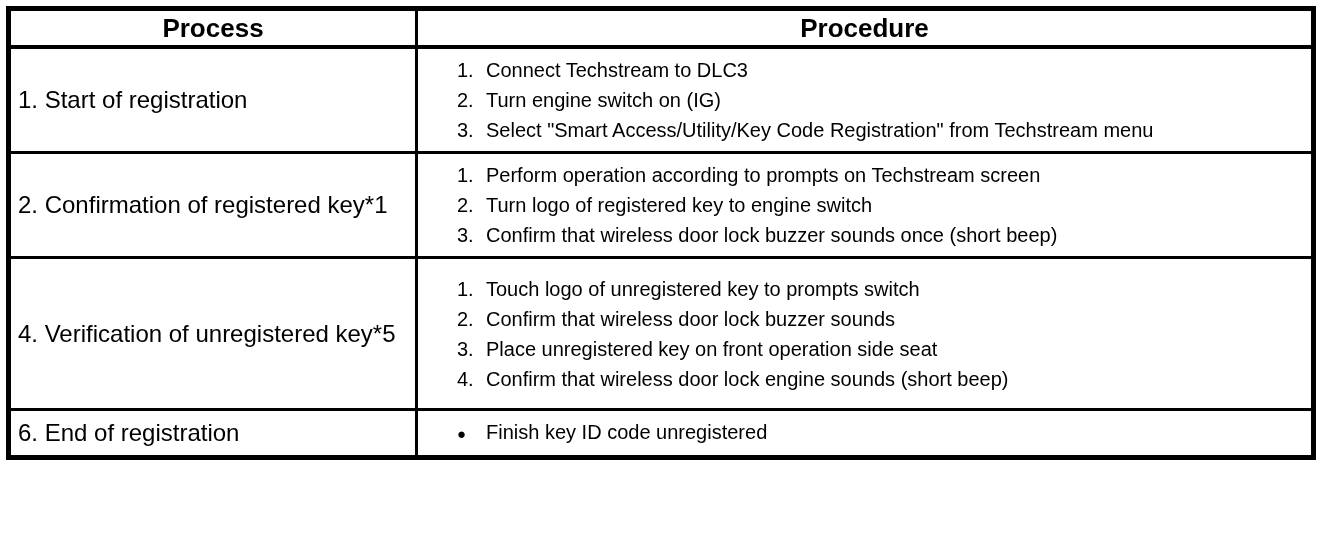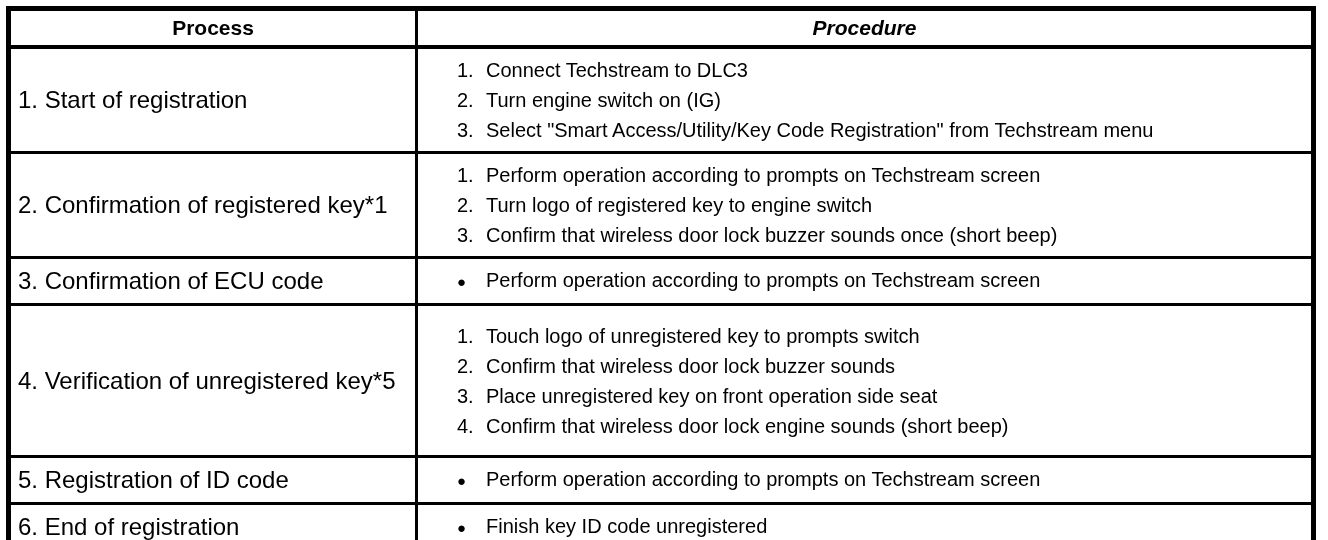--- a/index.html
+++ b/index.html
@@ -20,29 +20,29 @@
     background: #ffffff;
     border: 5px solid #000000;
   }
   .proc-table th,
   .proc-table td {
     border: 3px solid #000000;
     vertical-align: middle;
     background: #ffffff;
   }
   .proc-table thead th {
-    font-size: 21px;
+    font-size: 26px;
     font-weight: bold;
     text-align: center;
     height: 34px;
     border-bottom: 4px solid #000000;
     padding: 0;
   }
   th.col-process { width: 404px; }
-  th.col-procedure { width: auto; font-style: italic; }
+  th.col-procedure { width: auto; }
   td.process-cell {
     font-size: 24px;
     padding: 4px 4px 4px 7px;
     line-height: 24px;
   }
   td.procedure-cell {
     padding: 6px 4px 6px 39px;
   }
   .step-line {
     display: flex;
@@ -103,29 +103,20 @@
           <div class="step-line">
             <span class="step-marker">2.</span>
             <span>Turn logo of registered key to engine switch</span>
           </div>
           <div class="step-line">
             <span class="step-marker">3.</span>
             <span>Confirm that wireless door lock buzzer sounds once (short beep)</span>
           </div>
         </td>
       </tr>
-      <tr class="row-3">
-        <td class="process-cell">3. Confirmation of ECU code</td>
-        <td class="procedure-cell">
-          <div class="step-line">
-            <span class="step-marker bullet">●</span>
-            <span>Perform operation according to prompts on Techstream screen</span>
-          </div>
-        </td>
-      </tr>
       <tr class="row-4">
         <td class="process-cell">4. Verification of unregistered key*5</td>
         <td class="procedure-cell">
           <div class="step-line">
             <span class="step-marker">1.</span>
             <span>Touch logo of unregistered key to prompts switch</span>
           </div>
           <div class="step-line">
             <span class="step-marker">2.</span>
             <span>Confirm that wireless door lock buzzer sounds</span>
@@ -133,29 +124,20 @@
           <div class="step-line">
             <span class="step-marker">3.</span>
             <span>Place unregistered key on front operation side seat</span>
           </div>
           <div class="step-line">
             <span class="step-marker">4.</span>
             <span>Confirm that wireless door lock engine sounds (short beep)</span>
           </div>
         </td>
       </tr>
-      <tr class="row-5">
-        <td class="process-cell">5. Registration of ID code</td>
-        <td class="procedure-cell">
-          <div class="step-line">
-            <span class="step-marker bullet">●</span>
-            <span>Perform operation according to prompts on Techstream screen</span>
-          </div>
-        </td>
-      </tr>
       <tr class="row-6">
         <td class="process-cell">6. End of registration</td>
         <td class="procedure-cell">
           <div class="step-line">
             <span class="step-marker bullet">●</span>
             <span>Finish key ID code unregistered</span>
           </div>
         </td>
       </tr>
     </tbody>

